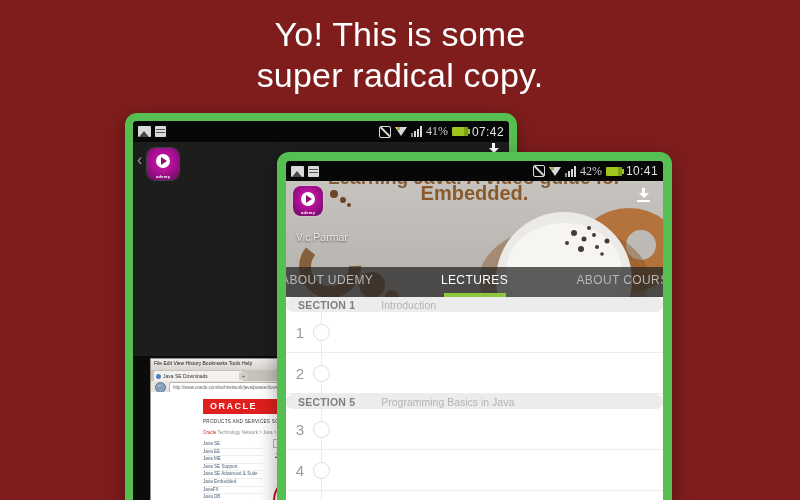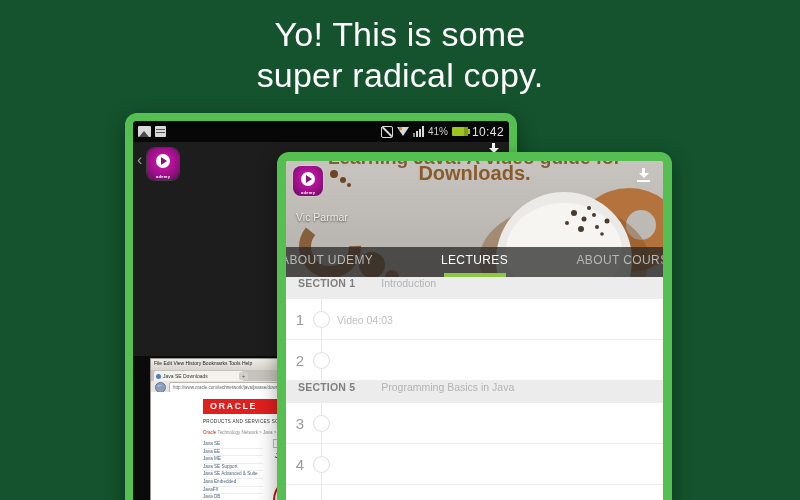--- a/index.html
+++ b/index.html
@@ -1,17 +1,17 @@
 <!DOCTYPE html>
 <html><head>
 <meta charset="utf-8">
 <style>
   html,body{margin:0;padding:0;}
   body{font-family:"Liberation Sans",sans-serif;}
-  .stage{position:relative;width:800px;height:500px;overflow:hidden;background:#14532d;}
+  .stage{position:relative;width:800px;height:500px;overflow:hidden;background:#7f1d1d;}
 
   
   .headline{position:absolute;top:14px;left:0;width:100%;text-align:center;
     color:#fff;font-weight:300;font-size:34px;line-height:1.22;letter-spacing:.2px;}
 
   
   .phone{position:absolute;border:8px solid #56bf52;border-radius:12px;
     box-shadow:0 6px 20px rgba(0,0,0,.35);overflow:hidden;}
   .phone.back{left:125px;top:113px;width:376px;height:400px;background:#1d1d1d;z-index:1;}
   .phone.front{left:277px;top:152px;width:377px;height:400px;border-width:9px;background:#fff;z-index:2;}
@@ -29,21 +29,21 @@
   .ic-nfc::after{content:'';position:absolute;left:-2px;top:4px;width:15px;height:1.5px;background:#d9d9d9;transform:rotate(45deg);}
   .ic-wifi{width:0;height:0;border-left:6px solid transparent;border-right:6px solid transparent;border-top:9px solid #d9d9d9;position:relative;}
   .ic-wifi::after{content:'';position:absolute;left:-4px;top:-9px;width:3px;height:3px;
     background:linear-gradient(#e8920f 50%,#7bbf28 50%);}
   .ic-sig{display:flex;align-items:flex-end;gap:1px;height:11px;}
   .ic-sig i{display:block;width:2px;background:#d9d9d9;}
   .ic-sig i:nth-child(1){height:4px;background:#8a8a8a;}
   .ic-sig i:nth-child(2){height:6px;}
   .ic-sig i:nth-child(3){height:8px;}
   .ic-sig i:nth-child(4){height:11px;}
-  .pct{font-size:10px;color:#cfcfcf;}
+  .pct{font-size:12px;color:#cfcfcf;font-family:Liberation Serif, serif;}
   .ic-bat{width:16px;height:9px;background:#9fc520;border-radius:1px;position:relative;box-shadow:inset -4px 0 0 #7da015;}
   .ic-bat::after{content:'';position:absolute;right:-2px;top:2px;width:2px;height:5px;background:#9fc520;}
   .time{font-size:12px;color:#e3e3e3;letter-spacing:.4px;}
 
   
   .dl{display:inline-block;width:13px;border-bottom:2.5px solid #fff;padding-bottom:2px;}
   .dl::before{content:'';display:block;margin:0 auto;width:3px;height:6px;background:#fff;}
   .dl::after{content:'';display:block;margin:-1px auto 0;width:0;height:0;
     border-left:5px solid transparent;border-right:5px solid transparent;border-top:5px solid #fff;}
 
@@ -117,21 +117,21 @@
   .swirl{position:absolute;left:2px;bottom:-10px;}
   .tabbar{position:absolute;left:0;right:0;bottom:0;height:30px;background:rgba(38,38,38,.74);}
   .tab{position:absolute;top:0;height:26px;line-height:26px;font-size:12px;letter-spacing:.4px;color:#b7b7b7;white-space:nowrap;}
   .tab.t1{left:-5px;}
   .tab.t2{left:50%;transform:translateX(-50%);color:#fff;}
   .tab.t3{right:-14px;}
   .underline{position:absolute;left:50%;margin-left:-31px;bottom:0;width:62px;height:4px;background:#8dc63f;}
 
   
   .list{background:#fff;}
-  .band{height:22px;background:#ececec;display:flex;align-items:flex-start;padding-left:12px;}
+  .band{height:15px;background:#ececec;display:flex;align-items:center;padding-left:12px;border-radius:7px;}
   .blabel{font-size:10.5px;color:#7f7f7f;font-weight:700;letter-spacing:.2px;}
   .btitle{font-size:10.5px;color:#b3b3b3;margin-left:26px;}
   .row{height:40px;display:flex;align-items:center;padding-left:6px;position:relative;border-bottom:1px solid #ededed;background:#fff;}
   .num{width:16px;text-align:center;font-size:15px;color:#9a9a9a;}
   .tl{position:absolute;left:35px;top:0;bottom:0;width:1px;background:#e9e9e9;}
   .circ{width:15px;height:15px;border:1px solid #ddd;border-radius:50%;background:#fff;margin-left:5px;position:relative;z-index:1;}
   .rtxt{margin-left:7px;}
   .rtitle{font-size:13.5px;color:#606060;}
   .rmeta{font-size:10.5px;color:#c2c2c2;margin-top:2px;}
 </style>
@@ -153,21 +153,21 @@
       <span class="ic-nfc"></span>
       <span class="ic-wifi"></span>
       <span class="ic-sig">
           <i></i>
           <i></i>
           <i></i>
           <i></i>
         </span>
       <span class="pct">41%</span>
       <span class="ic-bat"></span>
-      <span class="time">10:42</span>
+      <span class="time">07:42</span>
     </div>
     <div class="pscreen">
       <span class="chev">‹</span>
       <div class="uicon">
         <span class="uc"></span>
         <i class="utri"></i>
         <b class="utxt">udemy</b>
       </div>
       <span class="dl-pos"><span class="dl"></span></span>
 
@@ -211,24 +211,40 @@
             <div class="o-btn"></div>
             <div class="o-circle"></div>
             <div class="o-dl"></div>
           </div>
         </div>
       </div>
     </div>
   </div>
 
   <div class="phone front">
+    <div class="sb">
+      <span class="ic-img"></span>
+      <span class="ic-grid"></span>
+      <span class="sp"></span>
+      <span class="ic-nfc"></span>
+      <span class="ic-wifi"></span>
+      <span class="ic-sig">
+          <i></i>
+          <i></i>
+          <i></i>
+          <i></i>
+        </span>
+      <span class="pct">42%</span>
+      <span class="ic-bat"></span>
+      <span class="time">10:41</span>
+    </div>
 
     <div class="banner">
       <div class="decor-top">Learning Java! A video guide for</div>
-      <div class="decor">Downloads.</div>
+      <div class="decor">Embedded.</div>
 
       <span class="swirl">
         <svg width="130" height="80" viewBox="0 0 130 80">
           <circle cx="42" cy="44" r="25" fill="none" stroke="#7d5026" stroke-width="12" stroke-dasharray="95 60" opacity=".85"></circle>
           <circle cx="84" cy="62" r="13" fill="#7d5026" opacity=".85"></circle>
           <circle cx="104" cy="74" r="7" fill="#7d5026" opacity=".8"></circle>
         </svg>
       </span>
       <span class="cup">
         <svg width="210" height="120" viewBox="0 0 210 120">
@@ -277,21 +293,20 @@
       <div class="band">
         <span class="blabel">SECTION 1</span>
         <span class="btitle">Introduction</span>
       </div>
 
       <div class="row">
         <span class="num">1</span>
         <span class="tl"></span>
         <span class="circ"></span>
         <span class="rtxt">
-          <span class="rmeta" style="display:block">Video 04:03</span>
         </span>
       </div>
 
       <div class="row">
         <span class="num">2</span>
         <span class="tl"></span>
         <span class="circ"></span>
       </div>
 
       <div class="band">

